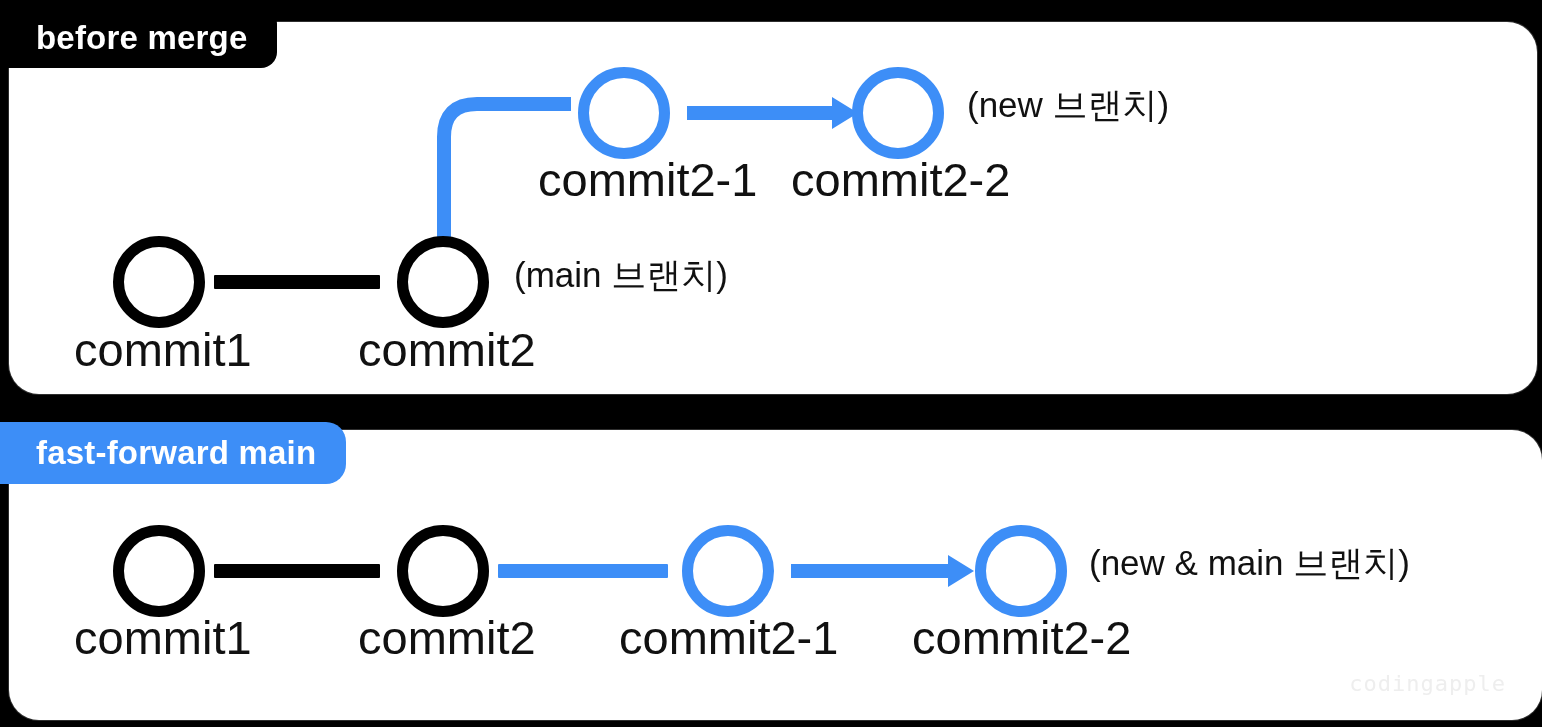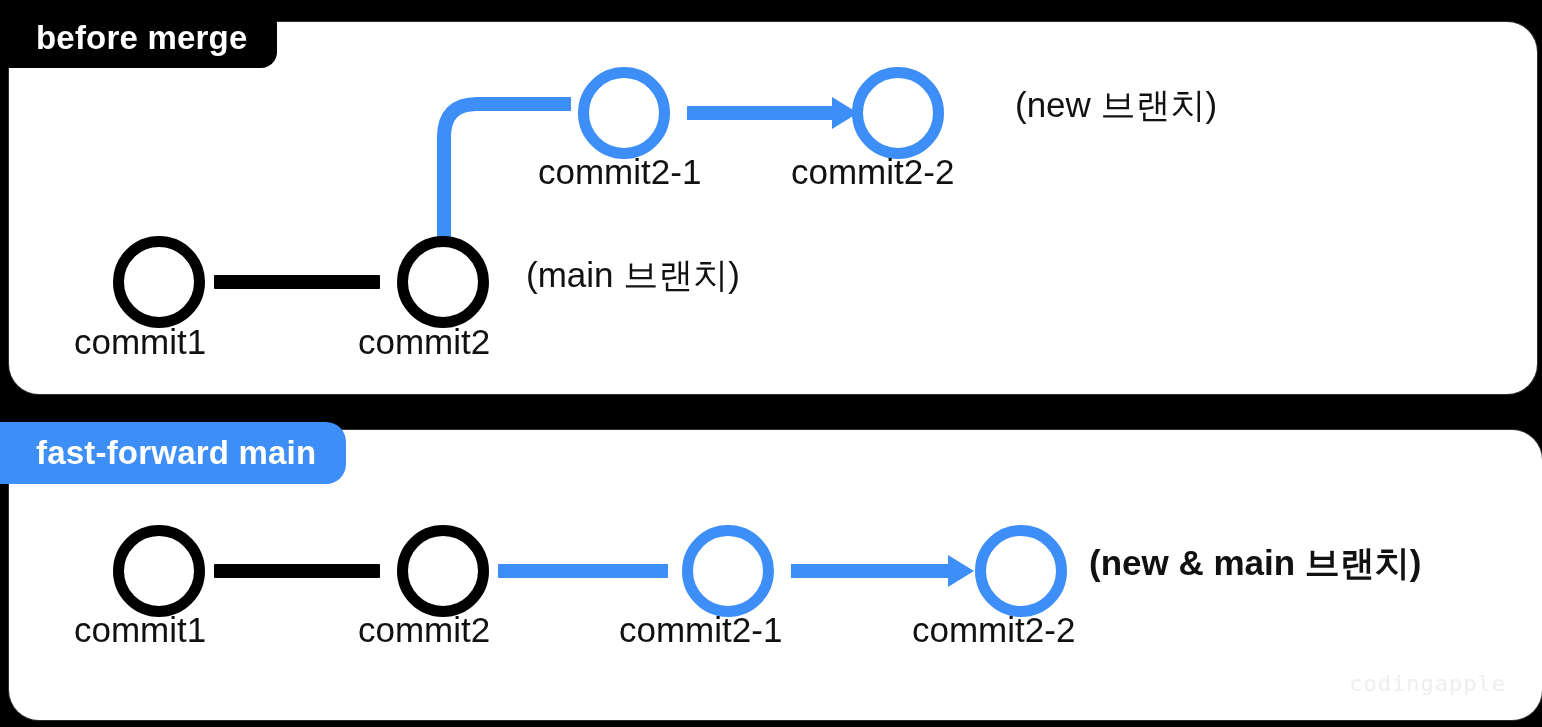--- a/index.html
+++ b/index.html
@@ -112,21 +112,21 @@
     border-bottom: 16px solid transparent;
     border-left: 26px solid #3d8ef7;
   }
 
   
   #elbow { position: absolute; }
 
   
   .commit-label {
     position: absolute;
-    font-size: 35px;
+    font-size: 47px;
     color: #111111;
     white-space: nowrap;
     font-family: "Liberation Sans", "DejaVu Sans", sans-serif;
   }
   .branch-label {
     position: absolute;
     font-size: 35px;
     color: #111111;
     white-space: nowrap;
     font-family: "Liberation Sans", "DejaVu Sans", sans-serif;
@@ -166,22 +166,22 @@
 
     <div class="node black" style="left:104px; top:214px; width:92px; height:92px;"></div>
     <div class="line black" style="left:205px; top:253px; width:166px;"></div>
     <div class="node black" style="left:388px; top:214px; width:92px; height:92px;"></div>
 
     <div class="commit-label" style="left:529px; top:130px;">commit2-1</div>
     <div class="commit-label" style="left:782px; top:130px;">commit2-2</div>
     <div class="commit-label" style="left:65px; top:300px;">commit1</div>
     <div class="commit-label" style="left:349px; top:300px;">commit2</div>
 
-    <div class="branch-label" style="left:1006px; top:60px;">(new 브랜치)</div>
-    <div class="branch-label" style="left:517px; top:230px;">(main 브랜치)</div>
+    <div class="branch-label" style="left:958px; top:60px;">(new 브랜치)</div>
+    <div class="branch-label" style="left:505px; top:230px;">(main 브랜치)</div>
   </div>
 
   <div class="badge" id="badge-before">
     <span>before merge</span>
   </div>
 
   <div class="card" id="card-ff">
 
     <div class="node black" style="left:104px; top:95px; width:92px; height:92px;"></div>
     <div class="line black" style="left:205px; top:134px; width:166px;"></div>
@@ -196,21 +196,21 @@
       <div class="head" style="left:157px;"></div>
     </div>
 
     <div class="node blue" style="left:966px; top:95px; width:92px; height:92px;"></div>
 
     <div class="commit-label" style="left:65px; top:180px;">commit1</div>
     <div class="commit-label" style="left:349px; top:180px;">commit2</div>
     <div class="commit-label" style="left:610px; top:180px;">commit2-1</div>
     <div class="commit-label" style="left:903px; top:180px;">commit2-2</div>
 
-    <div class="branch-label" style="left:1080px; top:110px;font-weight:bold;">(new &amp; main 브랜치)</div>
+    <div class="branch-label" style="left:1080px; top:110px;">(new &amp; main 브랜치)</div>
 
     <div id="watermark">codingapple</div>
   </div>
 
   <div class="badge" id="badge-ff">
     <span>fast-forward main</span>
   </div>
 
 </div>
 

